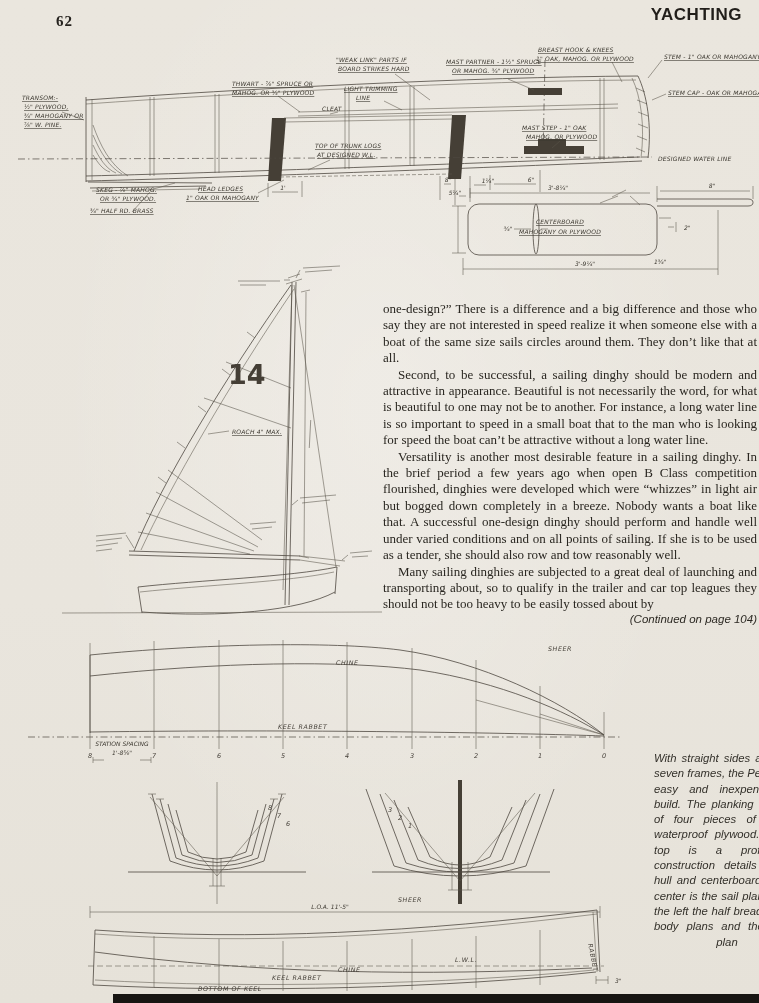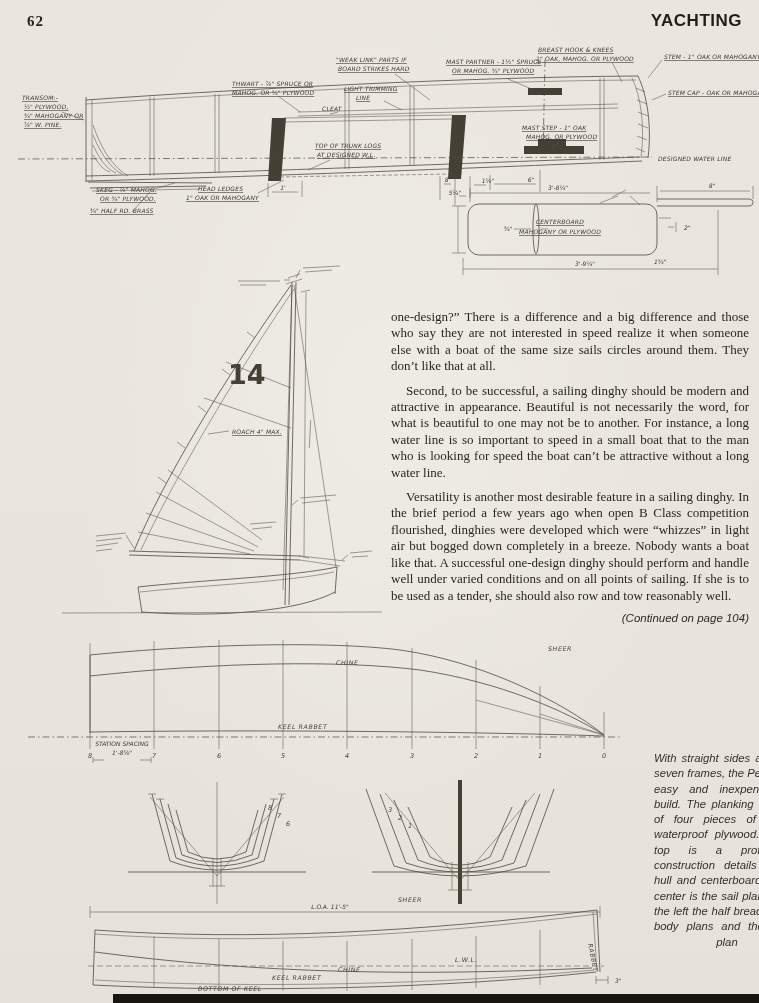--- a/index.html
+++ b/index.html
@@ -4,29 +4,29 @@
 <style>
   html,body{margin:0;padding:0;background:#b0aca4;}
   .page{
     position:relative;width:759px;height:1003px;margin:0 auto;
     background:
       radial-gradient(ellipse at 50% 40%, rgba(255,255,255,.25), rgba(0,0,0,0) 60%),
       linear-gradient(180deg,#eae6de 0%,#e9e5dd 60%,#e6e2d9 100%);
     overflow:hidden;
     font-family:"Liberation Serif",serif;
   }
-  .pageno{position:absolute;left:27px;top:13px;font:bold 15px "Liberation Serif",serif;color:#26231f;letter-spacing:1px;}
-  .masthead{position:absolute;right:17px;top:11px;font:bold 17px "Liberation Sans",sans-serif;color:#211e1a;letter-spacing:.5px;}
+  .pageno{position:absolute;left:56px;top:13px;font:bold 15px "Liberation Serif",serif;color:#26231f;letter-spacing:1px;}
+  .masthead{position:absolute;right:17px;top:5px;font:bold 17px "Liberation Sans",sans-serif;color:#211e1a;letter-spacing:.5px;}
   .drawings{position:absolute;left:0;top:0;}
   .article{
     position:absolute;left:383px;top:301px;width:374px;
     font:13px/16.4px "Liberation Serif",serif;color:#292620;
     text-align:justify;
   }
-  .article p{margin:8px;}
+  .article p{margin:0;}
   .article p.ind{text-indent:15px;}
   .continued{
     margin-top:2px;text-align:right;text-indent:0!important;
     font:italic 11.5px "Liberation Sans",sans-serif;color:#2c2923;
   }
   .caption{
     position:absolute;left:611px;top:751px;width:146px;
     font:italic 11.3px/15.3px "Liberation Sans",sans-serif;color:#33302a;
     text-align:justify;text-align-last:center;margin-left:43px;
   }
@@ -281,19 +281,20 @@
         <path class="thin" d="M596,980 L608,980 M596,976 L596,984 M608,976 L608,984"></path>
         <text class="dim" x="615" y="983">3"</text>
       </g>
     </g>
   </svg>
 
   <div class="article">
     <p>one-design?” There is a difference and a big difference and those who say they are not interested in speed realize it when someone else with a boat of the same size sails circles around them. They don’t like that at all.</p>
     <p class="ind">Second, to be successful, a sailing dinghy should be modern and attractive in appearance. Beautiful is not necessarily the word, for what is beautiful to one may not be to another. For instance, a long water line is so important to speed in a small boat that to the man who is looking for speed the boat can’t be attractive without a long water line.</p>
     <p class="ind">Versatility is another most desirable feature in a sailing dinghy. In the brief period a few years ago when open B Class competition flourished, dinghies were developed which were “whizzes” in light air but bogged down completely in a breeze. Nobody wants a boat like that. A successful one-design dinghy should perform and handle well under varied conditions and on all points of sailing. If she is to be used as a tender, she should also row and tow reasonably well.</p>
+    <p class="ind">Many sailing dinghies are subjected to a great deal of launching and transporting about, so to qualify in the trailer and car top leagues they should not be too heavy to be easily tossed about by</p>
     <p class="continued">(Continued on page 104)</p>
   </div>
 
   <div class="caption">With straight sides and only seven frames, the Penguin is easy and inexpensive to build. The planking consists of four pieces of ¼-inch waterproof plywood. At the top is a profile of construction details of the hull and centerboard. In the center is the sail plan and at the left the half breadth plan, body plans and the sheer plan</div>
 
   <div class="bottom-strip"></div>
 </div>
 
 </body></html>

